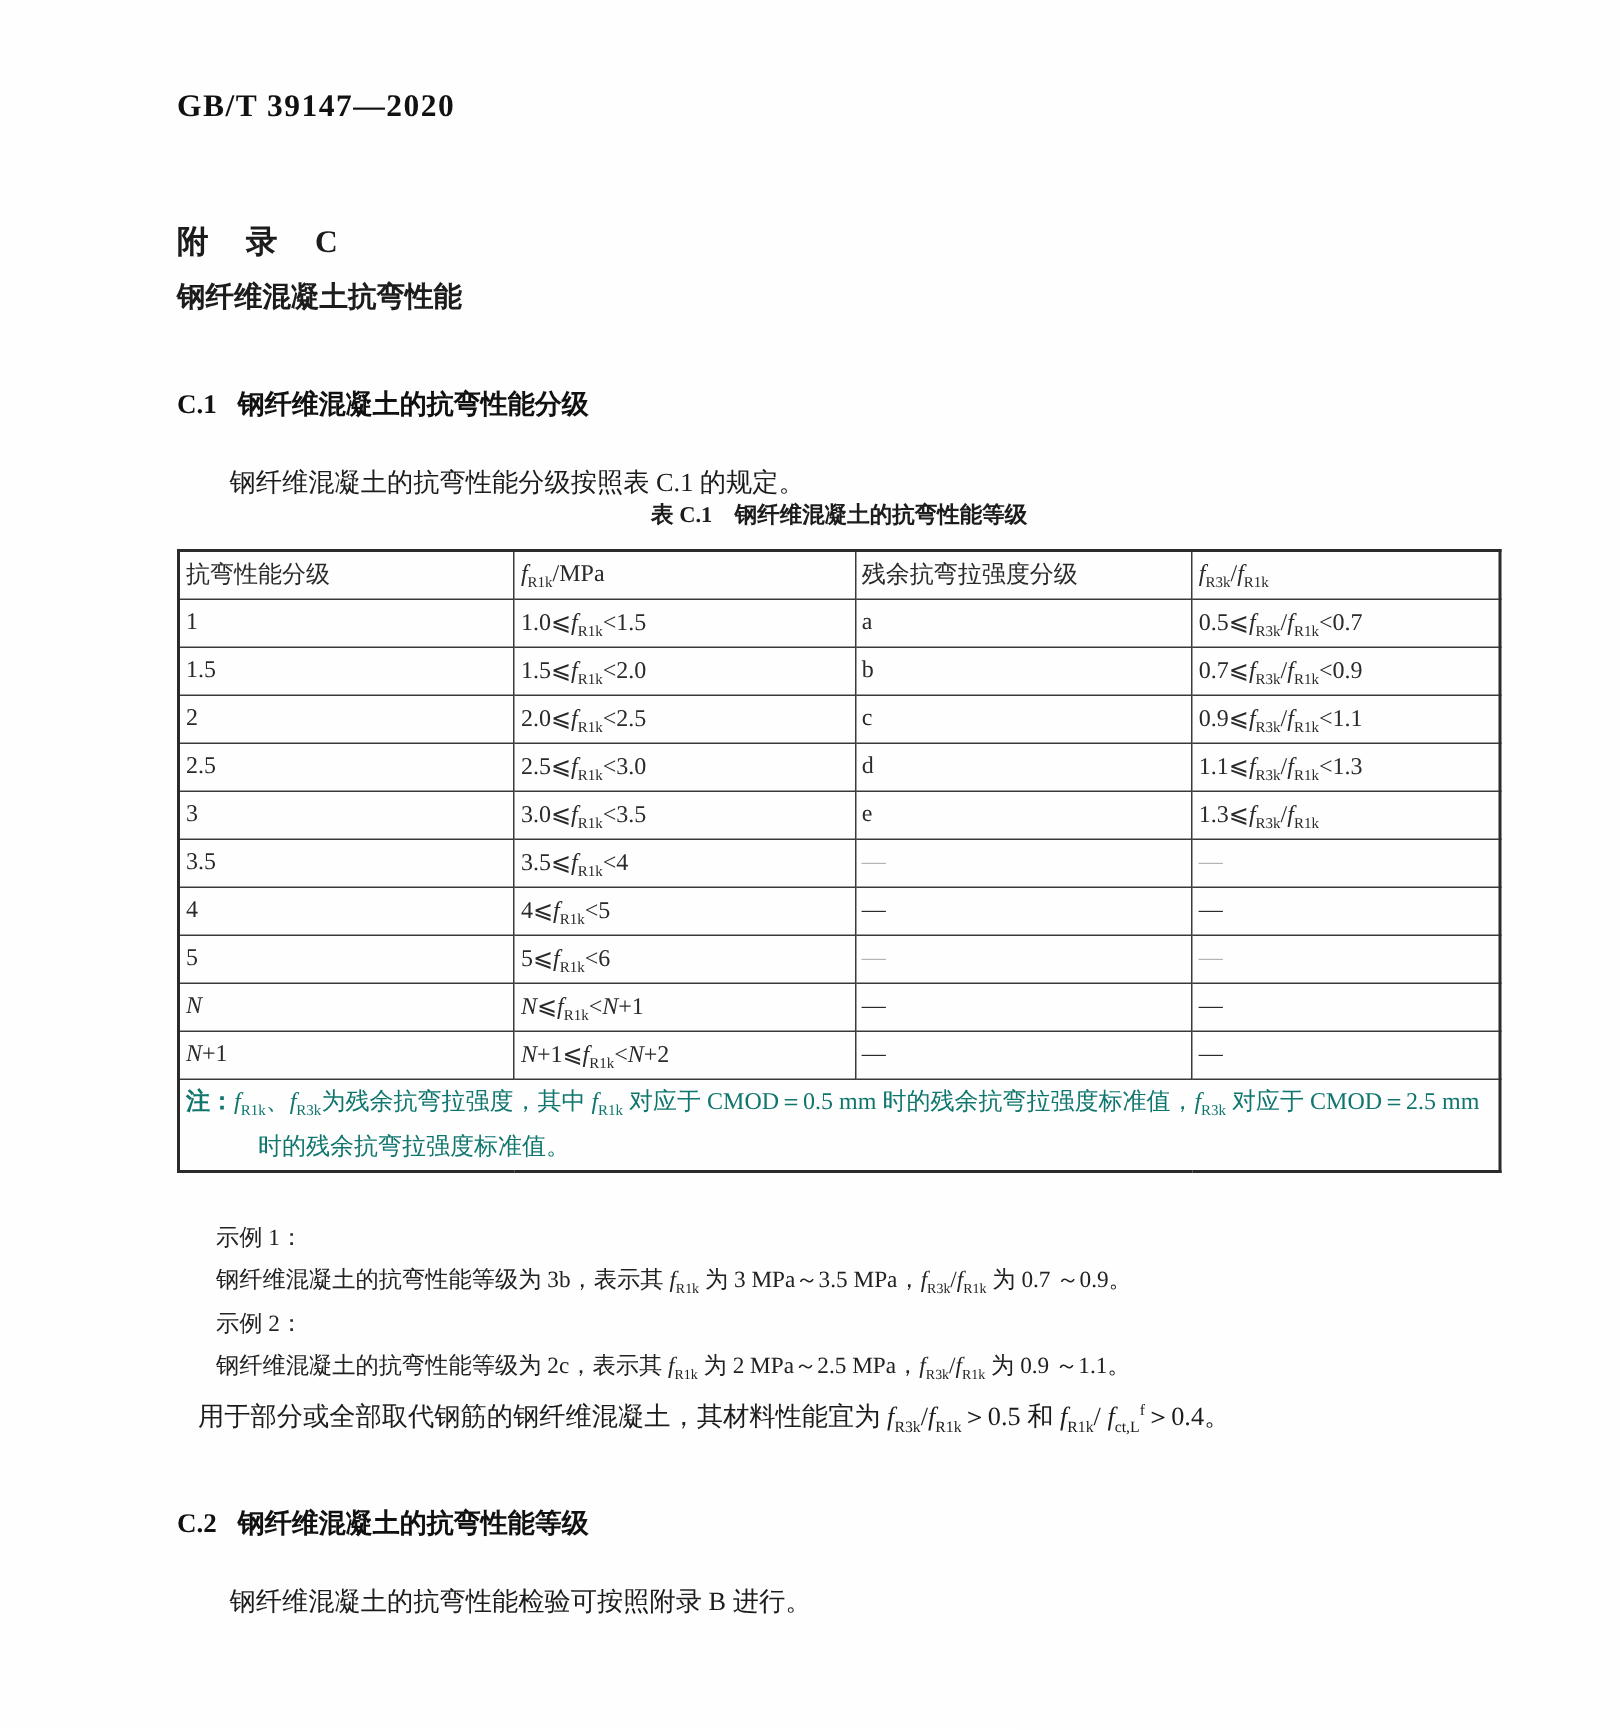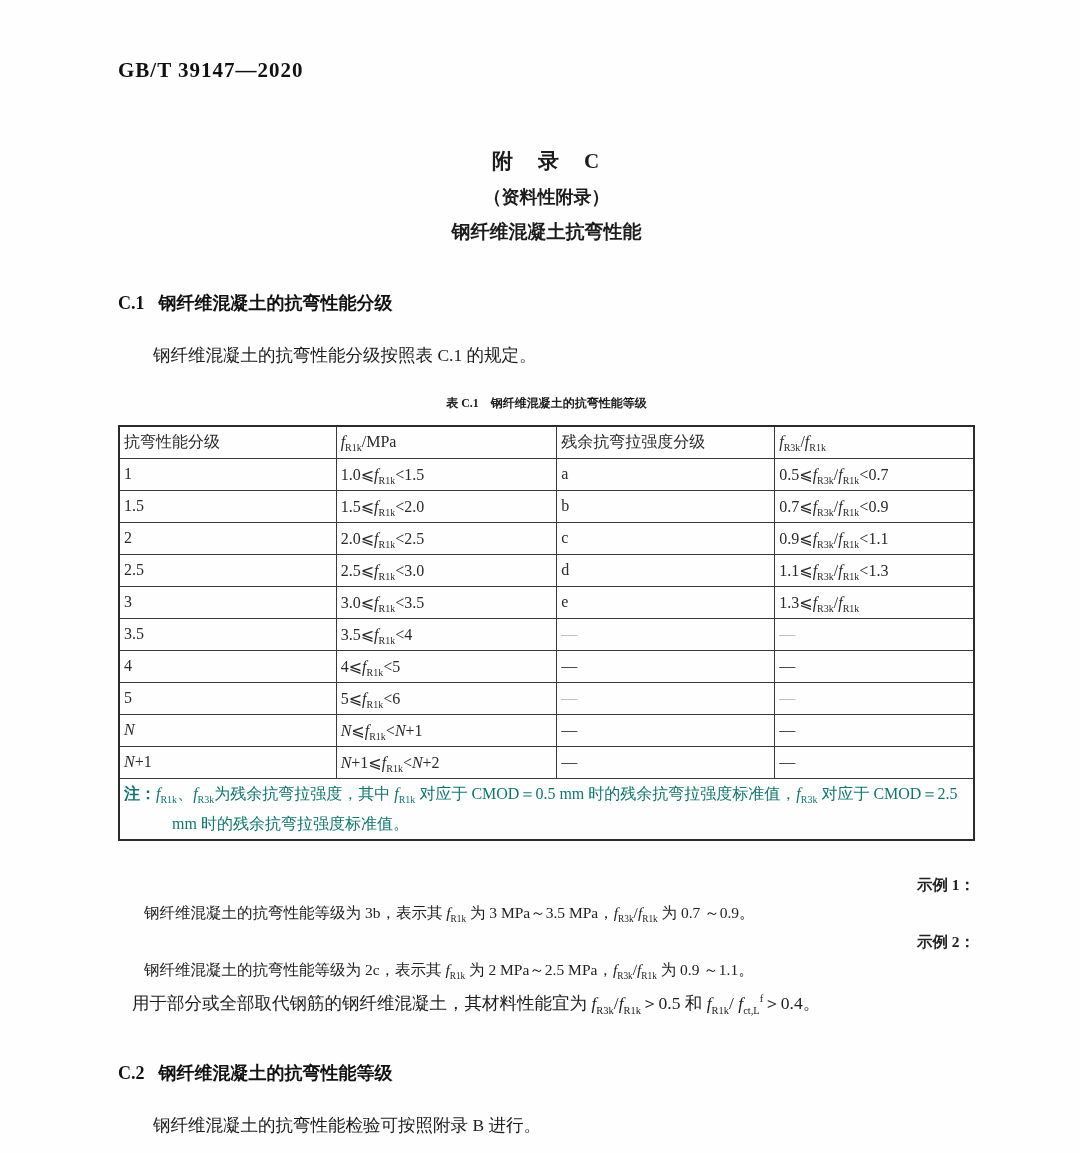--- a/index.html
+++ b/index.html
@@ -1,36 +1,36 @@
 <!DOCTYPE html>
 <html lang="zh"><head>
 <meta charset="utf-8">
 <style>
   html,body{margin:0;padding:0;background:#ffffff;}
   .page{
     position:relative;
     width:1080px;height:1153px;
     background:#fffefe;
     box-sizing:border-box;
-    padding:58px 105px 30px 118px;
+    padding:58px 79px 30px 118px;
     font-family:"Liberation Serif","DejaVu Serif",serif;
     color:#1c1c1c;
     overflow:hidden;
   }
   .doc-header{
     font-size:21px;font-weight:bold;letter-spacing:1px;color:#111;
   }
-  .title-block{text-align:center;margin-top:64px;}
+  .title-block{margin-top:64px;}
   .appendix-label{font-size:21px;font-weight:bold;letter-spacing:2px;}
   .appendix-subtitle{font-size:18px;font-weight:bold;margin-top:10px;}
   .appendix-heading{font-size:19px;font-weight:bold;margin-top:10px;}
   .section-heading{margin-top:46px;font-size:18px;font-weight:bold;color:#111;}
   .section-heading .sec-no{margin-right:14px;}
   .body-para{margin-top:29px;font-size:17.5px;text-indent:2em;line-height:1.35;}
-  .table-caption{text-align:center;font-size:12px;font-weight:bold;margin-top:27px;}
+  .table-caption{text-align:center;font-size:15px;font-weight:bold;}
   table.grade-table{
     width:100%;
     border-collapse:collapse;
     margin-top:13px;
     border:2.5px solid #2b2b2b;
   }
   table.grade-table th, table.grade-table td{
     border:1.5px solid #3a3a3a;
     height:31px;
     text-align:left;
@@ -49,36 +49,35 @@
   td.note-cell{
     text-align:left;
     height:auto;
     padding:9px 12px 12px 10px;
     font-size:15.5px;
     line-height:1.9;
   }
   .note-text{padding-left:3em;text-indent:-3em;color:#0f766e;}
   .note-text b{font-weight:bold;}
   .examples{margin-left:26px;margin-top:30px;font-size:15.5px;line-height:1.8;color:#222;}
-  .example-label{font-weight:bold;text-align:right;}
+  .example-label{font-weight:normal;}
   .example-body{font-weight:normal;}
   .replace-para{margin-left:14px;margin-top:6px;font-size:17.5px;color:#1c1c1c;}
   sub{font-size:0.6em;}
   sup{font-size:0.6em;}
 </style>
 </head>
 <body>
 
 <div class="page">
 
   <div class="doc-header">GB/T 39147—2020</div>
 
   <div class="title-block">
     <div class="appendix-label">附　录　C</div>
-    <div class="appendix-subtitle">（资料性附录）</div>
     <div class="appendix-heading">钢纤维混凝土抗弯性能</div>
   </div>
 
   <div class="section-heading">
     <span class="sec-no">C.1</span><span>钢纤维混凝土的抗弯性能分级</span>
   </div>
 
   <div class="body-para">钢纤维混凝土的抗弯性能分级按照表 C.1 的规定。</div>
 
   <div class="table-caption">表 C.1　钢纤维混凝土的抗弯性能等级</div>

